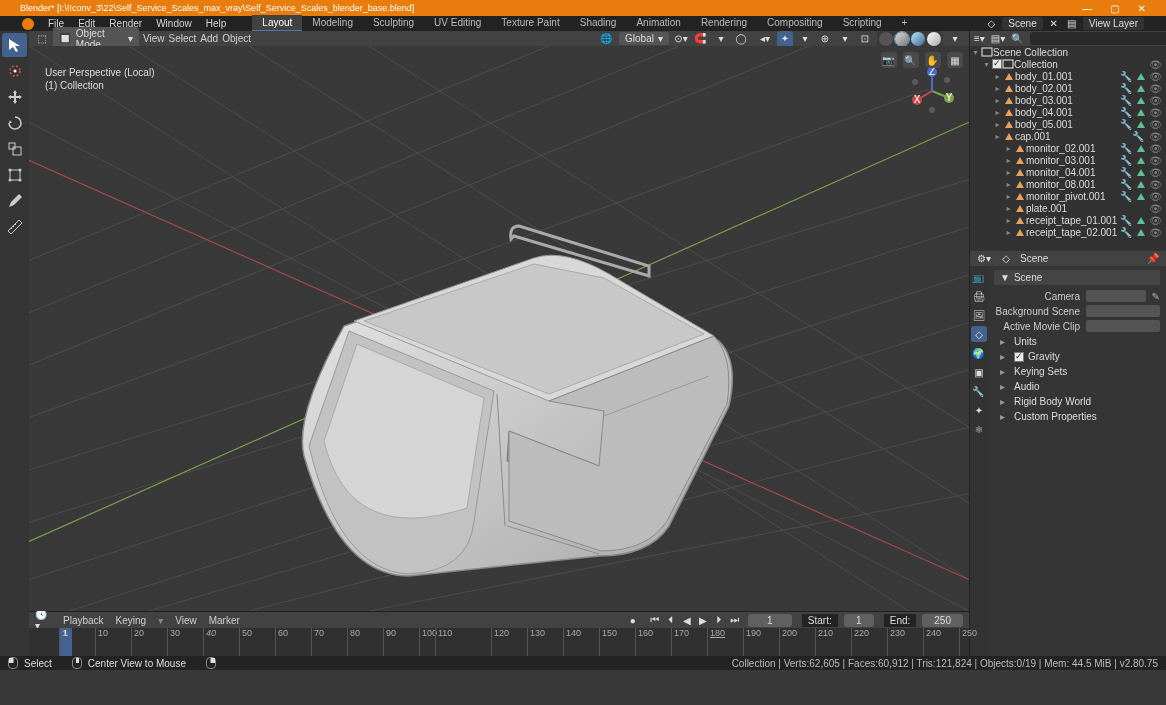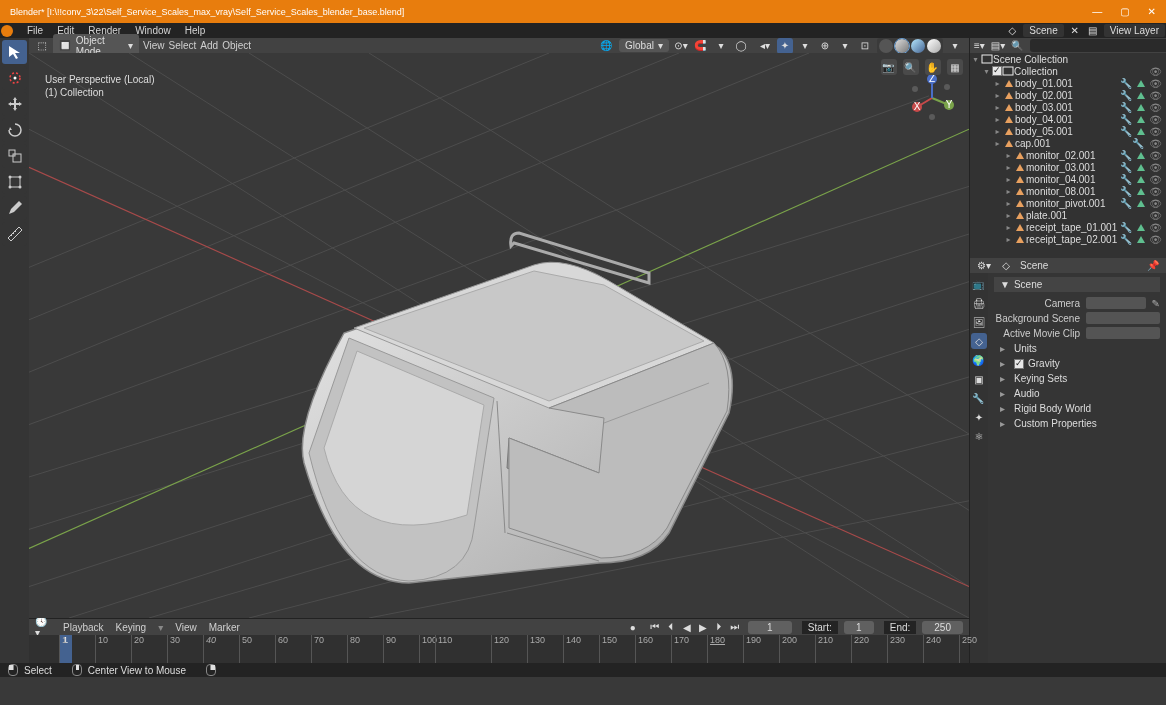--- a/index.html
+++ b/index.html
@@ -1,23 +1,23 @@
 <!DOCTYPE html>
 <html><head>
 <meta charset="utf-8">
 <style>
 * { margin: 0; padding: 0; box-sizing: border-box; font-family: sans-serif; font-size: 10px; color: #ddd; }
 body { background: #393939; width: 1166px; height: 705px; overflow: hidden; }
 
-.titlebar { height: 23px; background: #e87d0d; display: flex; align-items: center; padding: 0 10px; }
+.titlebar { height: 16px; background: #e87d0d; display: flex; align-items: center; padding: 0 20px; }
 .titlebar .title { color: #fff; font-size: 9px; }
 .titlebar .winbtns { margin-left: auto; display: flex; gap: 18px; }
 .titlebar .winbtns span { color: #fff; cursor: pointer; font-size: 10px; }
 
-.menubar { height: 15px; background: #232323; display: flex; align-items: center; padding: 0 1px; gap: 14px; justify-content: center; }
+.menubar { height: 15px; background: #232323; display: flex; align-items: center; padding: 0 22px; gap: 14px; justify-content: center; }
 .menubar .logo { width: 12px; height: 12px; border-radius: 50%; background: #e87d0d; }
 .menubar .menu { font-size: 10px; color: #d4d4d4; cursor: pointer; }
 .workspace-tabs { display: flex; gap: 0; margin-left: 12px; }
 .workspace-tabs .tab { padding: 2px 10px; color: #bbb; cursor: pointer; font-size: 10px; }
 .workspace-tabs .tab.active { background: #424242; color: #fff; border-bottom: 2px solid #4a7eb0; }
 .workspace-tabs .tab.plus { width: 18px; text-align: center; }
 .scene-dd { display: flex; align-items: center; gap: 4px; margin-left: auto; }
 .scene-dd .box { background: #333; padding: 1px 6px; border-radius: 2px; display: flex; align-items: center; gap: 4px; }
 .scene-dd .icon { width: 14px; height: 14px; display: flex; align-items: center; justify-content: center; }
 
@@ -118,20 +118,33 @@
   </div>
 </div>
 
 <div class="menubar">
   <div class="logo"></div>
   <span class="menu">File</span>
   <span class="menu">Edit</span>
   <span class="menu">Render</span>
   <span class="menu">Window</span>
   <span class="menu">Help</span>
+  <div class="workspace-tabs" id="workspace-tabs">
+      <div class="tab active">Layout</div>
+      <div class="tab">Modeling</div>
+      <div class="tab">Sculpting</div>
+      <div class="tab">UV Editing</div>
+      <div class="tab">Texture Paint</div>
+      <div class="tab">Shading</div>
+      <div class="tab">Animation</div>
+      <div class="tab">Rendering</div>
+      <div class="tab">Compositing</div>
+      <div class="tab">Scripting</div>
+      <div class="tab plus">+</div>
+    </div>
   <div class="scene-dd">
     <div class="icon">◇</div>
     <div class="box">
         <span>Scene</span>
       </div>
     <div class="icon">✕</div>
     <div class="icon">▤</div>
     <div class="box">
         <span>View Layer</span>
       </div>
@@ -679,13 +692,14 @@
       <div class="mouse-icon l"></div>
       <span>Select</span>
     </div>
   <div class="seg">
       <div class="mouse-icon m"></div>
       <span>Center View to Mouse</span>
     </div>
   <div class="seg">
       <div class="mouse-icon r"></div>
     </div>
+  <div class="right">Collection | Verts:62,605 | Faces:60,912 | Tris:121,824 | Objects:0/19 | Mem: 44.5 MiB | v2.80.75</div>
 </div>
 
 </body></html>

